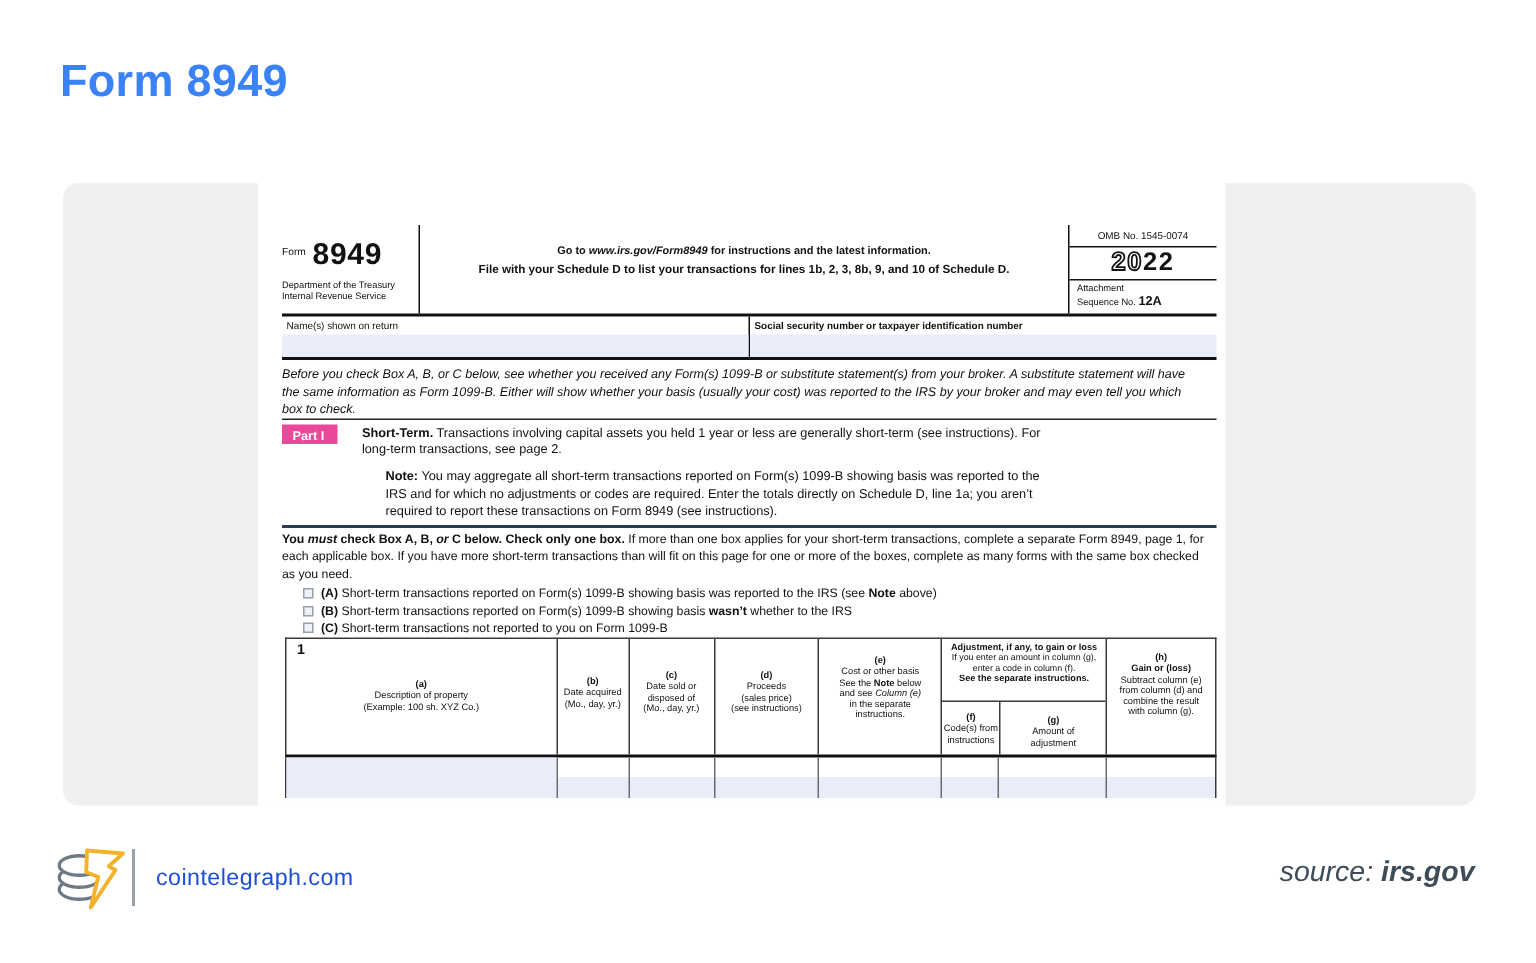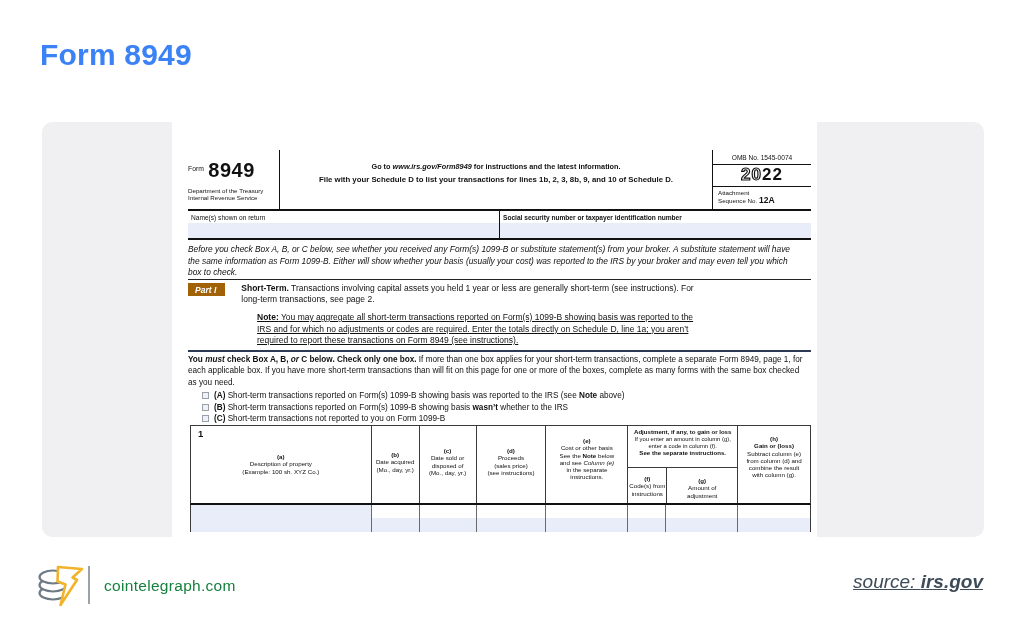--- a/index.html
+++ b/index.html
@@ -44,24 +44,24 @@
   .idcell.ssn { flex:1; }
   .idlabel { font-size:6.6px; padding:3px 0 2px 3px; }
   .idlabel.b { font-weight:700; }
   .idfill { flex:1; background:#e9edf9; }
 
   
   .intro { position:absolute; top:122px; left:16px; width:614px; font-style:italic;
     font-size:8.4px; line-height:11.6px; }
   .rule1 { position:absolute; top:157px; left:16px; width:623px; border-top:1.5px solid #222; }
   .part1 { position:absolute; top:161px; left:16px; display:flex; }
-  .badge { background:#a16207; color:#fff; font-weight:700; font-size:8.5px;
-    padding:2px 9px 2px 7px; height:13px;font-style:italic; }
+  .badge { background:#ec4899; color:#fff; font-weight:700; font-size:8.5px;
+    padding:2px 9px 2px 7px; height:13px; }
   .p1text { margin-left:16px; width:472px; font-size:8.5px; line-height:11.4px; }
-  .note { position:absolute; top:190px; left:85px; width:452px; font-size:8.5px; line-height:11.6px;text-decoration:underline; }
+  .note { position:absolute; top:190px; left:85px; width:452px; font-size:8.5px; line-height:11.6px; }
   .b { font-weight:700; } .bi { font-weight:700; font-style:italic; } .i { font-style:italic; }
   .rule2 { position:absolute; top:228px; left:16px; width:623px; border-top:2px solid #2c3a55; }
   .mustcheck { position:absolute; top:232px; left:16px; width:622px; font-size:8.2px; line-height:11.4px; }
 
   
   .cboxes { position:absolute; top:268px; left:30px; }
   .cbrow { display:flex; align-items:center; height:11.5px; font-size:8.2px; }
   .cbsq { width:7px; height:7px; border:1px solid #9aa0aa; background:#eef1f8; margin-right:5px; flex:0 0 auto; }
 
   
@@ -89,22 +89,22 @@
   .stripe .cell:first-child { border-left:none; }
   .r1 { height:13px; }
   .r2 { height:14px; }
   .w-a{width:180px}.w-b{width:48px}.w-c{width:57px}.w-d{width:70px}
   .w-e{width:82px}.w-f{width:38px}.w-g{width:72px}.w-h{width:73px}
   .lav { background:#e9edf9; }
 
   
   .logo { position:absolute; left:36px; top:562px; }
   .fdiv { position:absolute; left:88px; top:566px; width:1.5px; height:38px; background:#9aa1a9; }
-  .fsite { position:absolute; left:104px; top:577px; font-size:15.5px; color:#15803d; letter-spacing:0.3px; }
-  .fsource { position:absolute; right:41px; top:571px; font-size:19px; font-style:italic; color:#3e4c59;text-decoration:underline; }
+  .fsite { position:absolute; left:104px; top:577px; font-size:15.5px; color:#1d4ed8; letter-spacing:0.3px; }
+  .fsource { position:absolute; right:41px; top:571px; font-size:19px; font-style:italic; color:#3e4c59; }
   .fsource .src-val { font-weight:700; }
 </style>
 </head>
 <body>
 
 <h1 class="page-title">Form 8949</h1>
 
 <div class="card">
   <div class="sheet">
 

